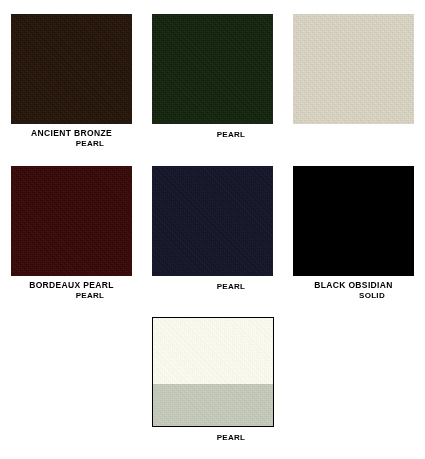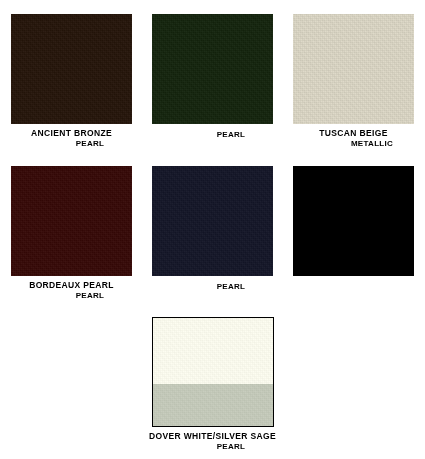--- a/index.html
+++ b/index.html
@@ -131,24 +131,20 @@
       </div>
       <div class="caption">
         <span class="finish">PEARL</span>
       </div>
     </div>
 
     <div class="cell">
       <div class="swatch metallic" id="sw-0-2" style="background: rgb(220, 215, 197);">
         <div class="grain"></div>
       </div>
-      <div class="caption">
-        <span class="name">TUSCAN BEIGE</span>
-        <span class="finish">METALLIC</span>
-      </div>
     </div>
 
   </div>
 
   <div class="row row-2">
 
     <div class="cell">
       <div class="swatch" id="sw-1-0" style="background: rgb(53, 8, 6);">
         <div class="grain"></div>
       </div>
@@ -164,33 +160,36 @@
       </div>
       <div class="caption">
         <span class="finish">PEARL</span>
       </div>
     </div>
 
     <div class="cell">
       <div class="swatch solid" id="sw-1-2" style="background: rgb(0, 0, 0);">
         <div class="grain"></div>
       </div>
+      <div class="caption">
+        <span class="name">BLACK OBSIDIAN</span>
+        <span class="finish">SOLID</span>
+      </div>
     </div>
 
   </div>
 
   <div class="row row-3">
 
     <div class="cell cell-wide">
       <div class="swatch swatch-two-tone bordered" id="sw-2-0" style="border: 1px solid rgb(0, 0, 0);">
         <div class="tone" id="sw-2-0-upper" style="background: rgb(253, 253, 240); height: 61%;"></div>
         <div class="tone" id="sw-2-0-lower" style="background: rgb(197, 203, 187); height: 39%;"></div>
         <div class="grain"></div>
       </div>
       <div class="caption">
-        <span class="name">DOVER WHITE/SILVER SAGE</span>
         <span class="finish">PEARL</span>
       </div>
     </div>
 
   </div>
 
 </div>
 
 </body></html>

